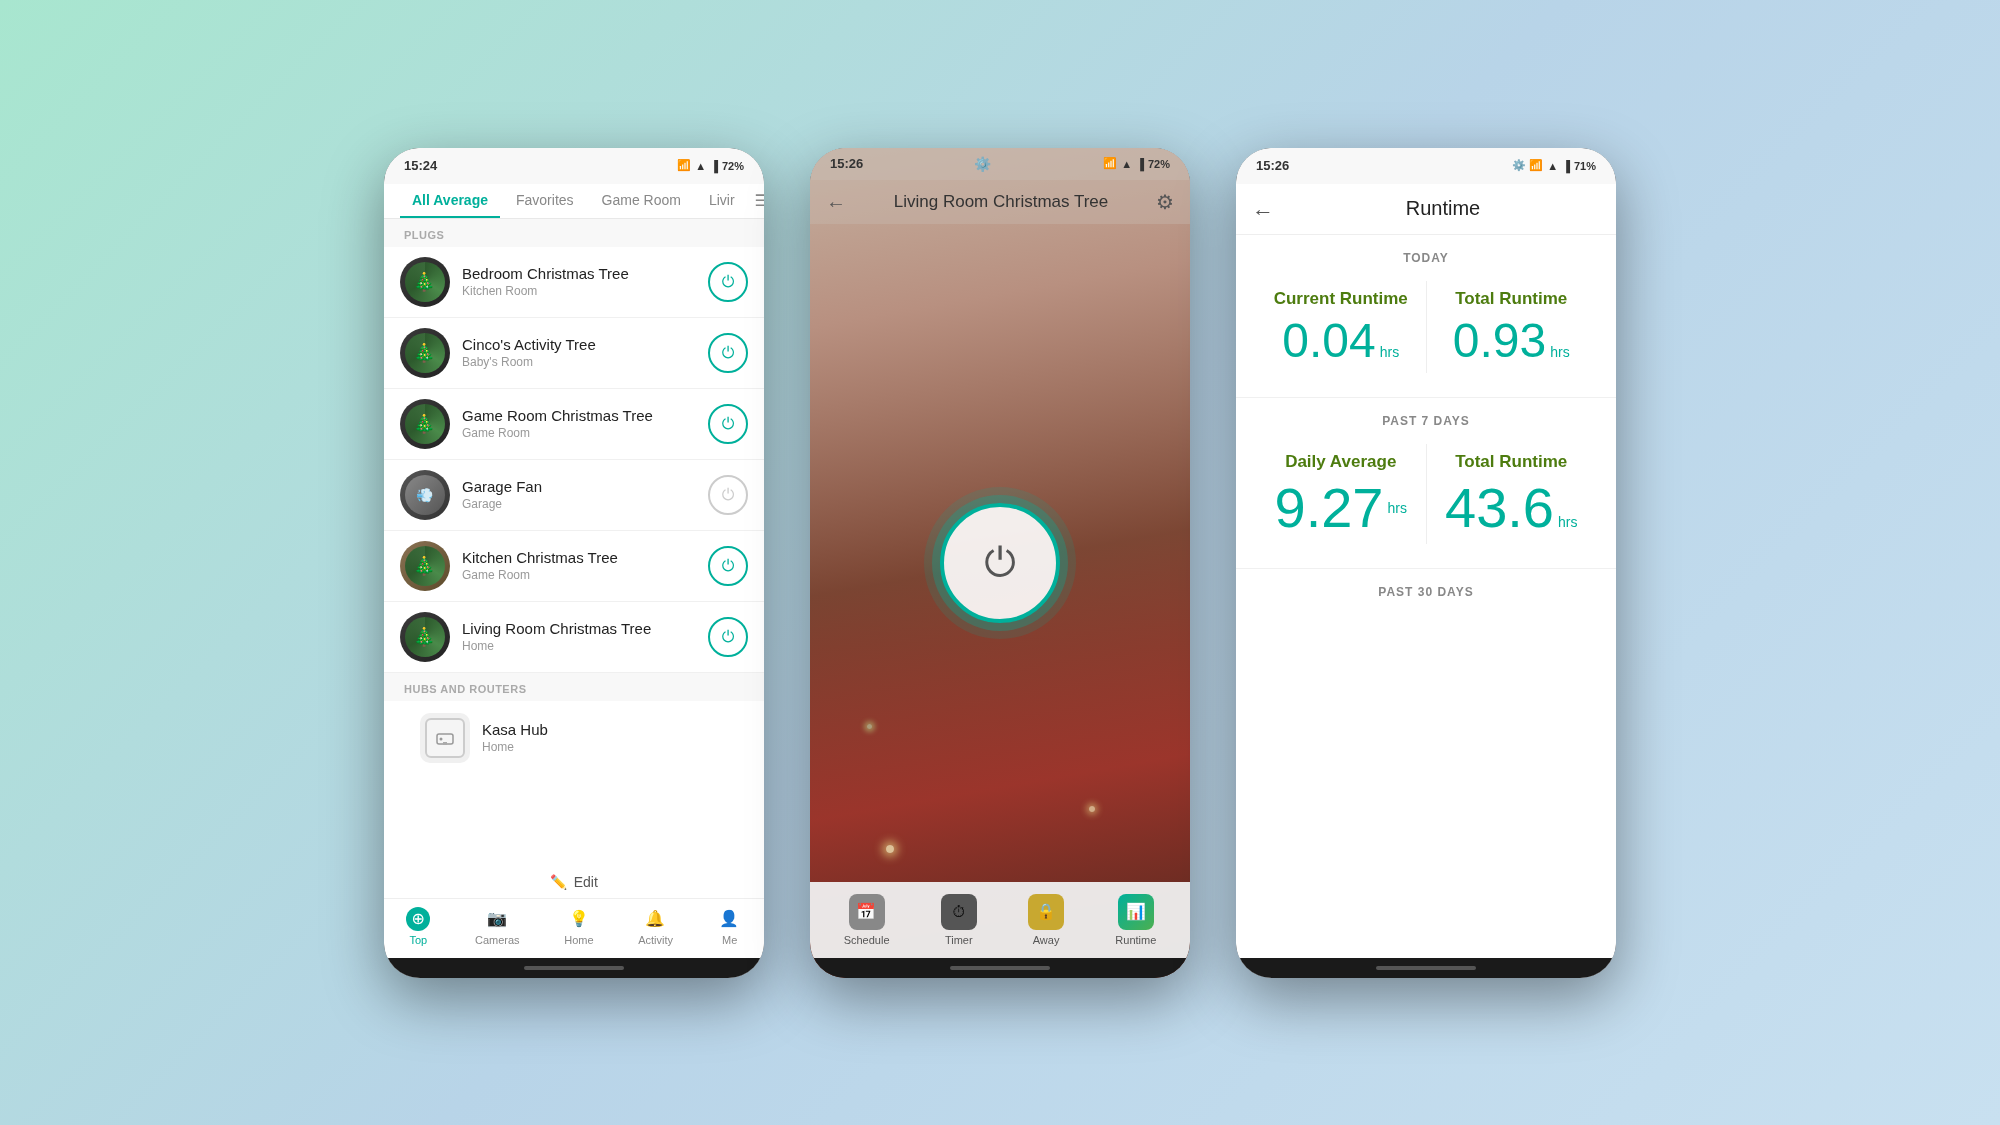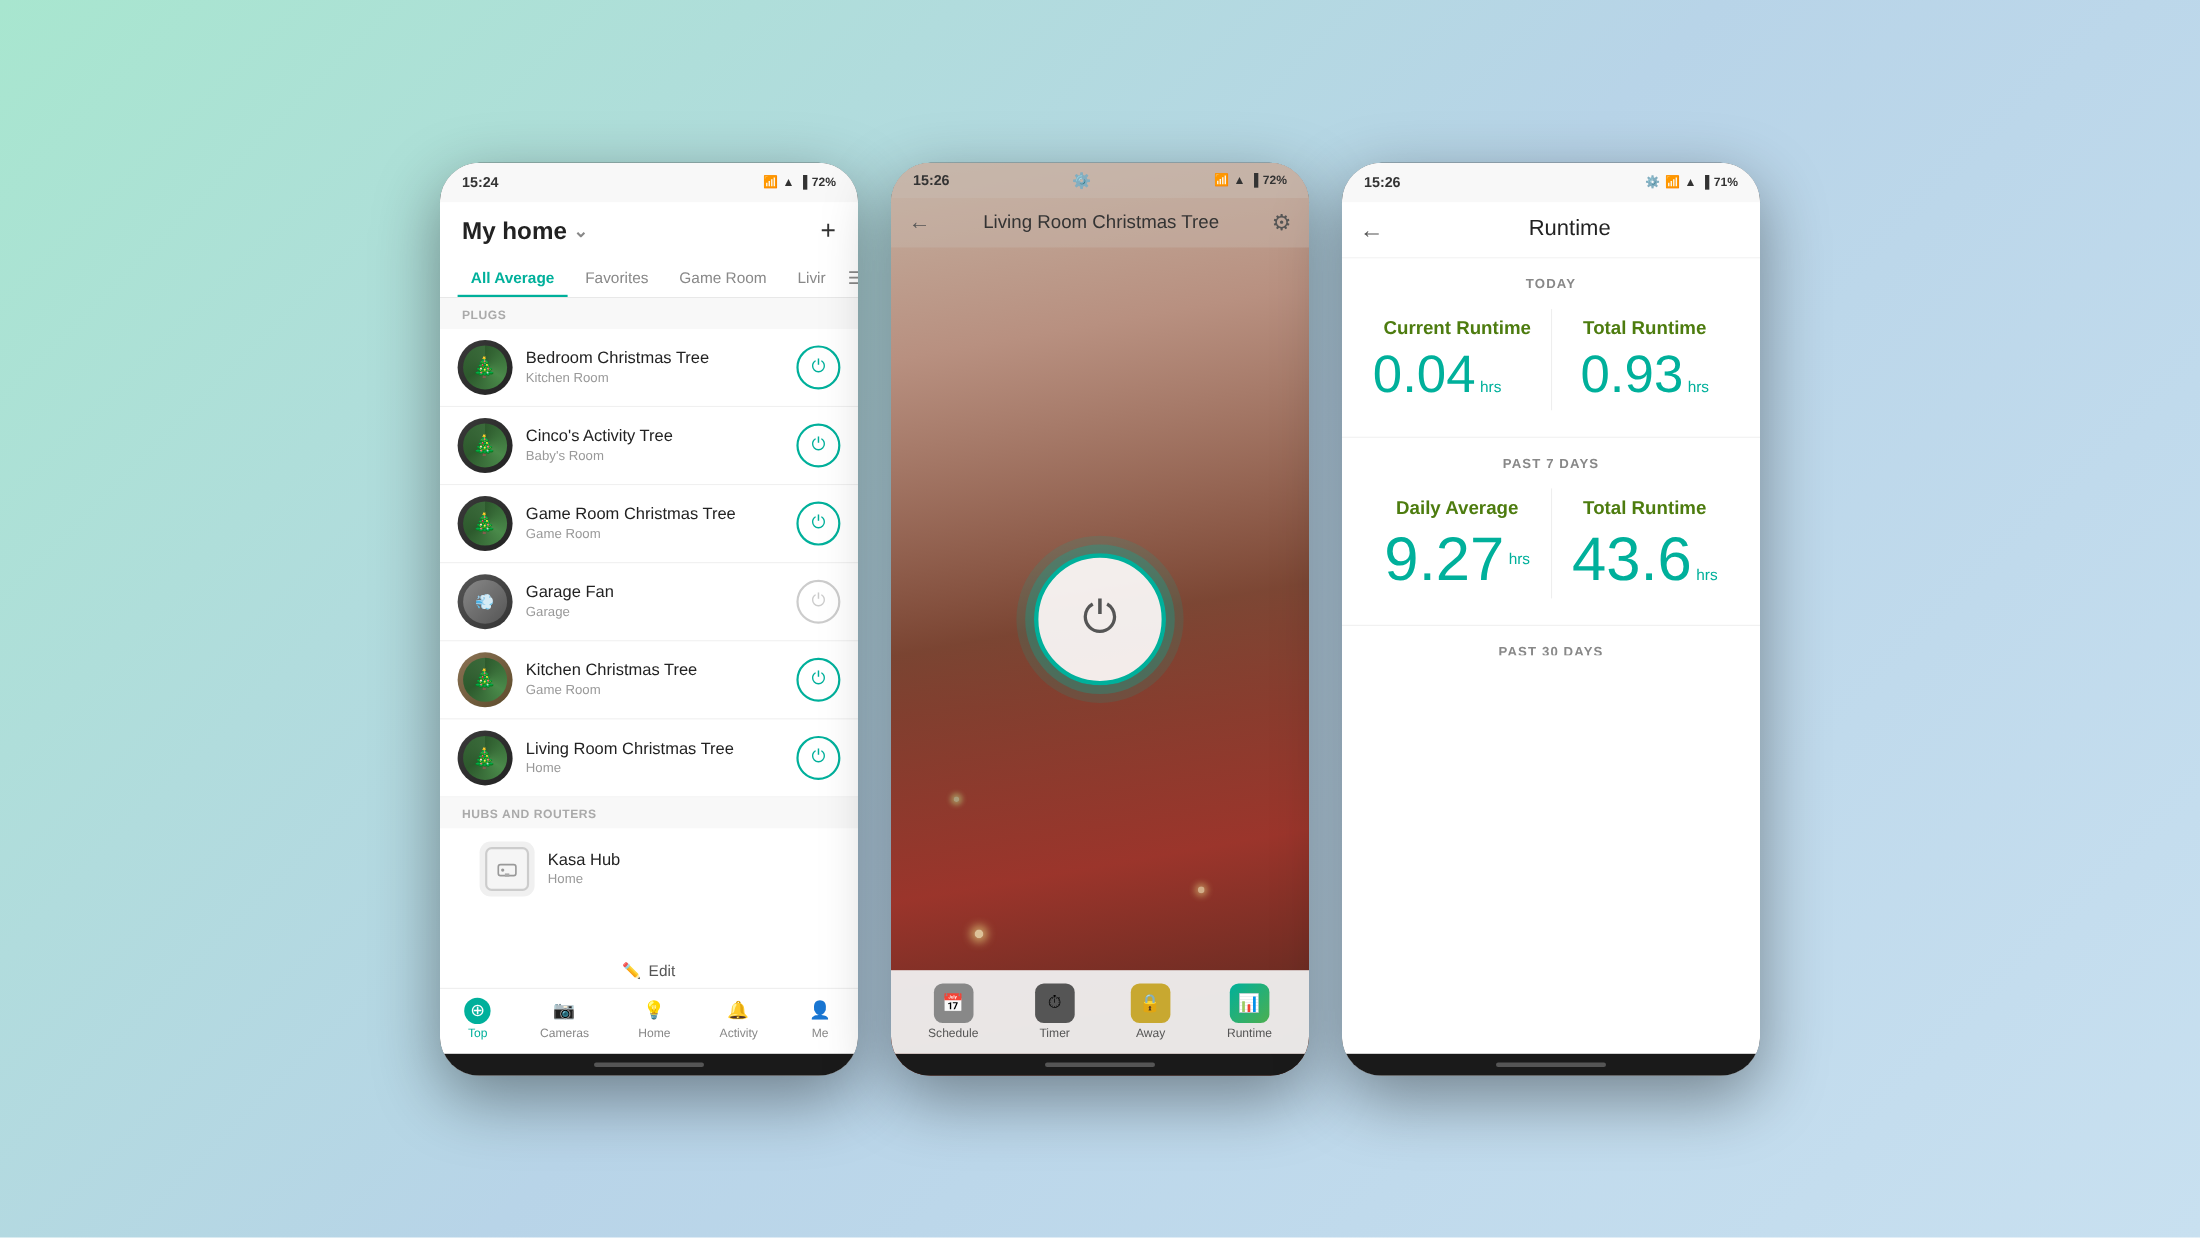--- a/index.html
+++ b/index.html
@@ -10,21 +10,21 @@
       display: flex;
       align-items: center;
       justify-content: center;
       gap: 0;
       font-family: 'Segoe UI', Arial, sans-serif;
       overflow: hidden;
     }
 
     .phone-wrapper {
       display: flex;
-      gap: 30px;
+      gap: 46px;
       align-items: center;
       justify-content: center;
       width: 100%;
       height: 100%;
       padding: 12px 60px;
     }
 
     .phone {
       background: #1a1a1a;
       border-radius: 36px;
@@ -516,27 +516,20 @@
       <div class="status-bar">
         <span>15:24</span>
         <div class="status-icons">
           <span>📶</span>
           <span>▲</span>
           <span>▐</span>
           <span>72%</span>
         </div>
       </div>
 
-      <div class="p1-header">
-        <div class="p1-title">
-          <span>My home</span>
-          <span style="font-size:16px;color:#888;">⌄</span>
-        </div>
-        <span style="font-size:24px;color:#333;cursor:pointer;">+</span>
-      </div>
 
       <div class="p1-tabs">
         <div class="p1-tab active">All Average</div>
         <div class="p1-tab">Favorites</div>
         <div class="p1-tab">Game Room</div>
         <div class="p1-tab">Livir</div>
         <span class="p1-tab-more">☰</span>
       </div>
 
       <div class="device-list">
@@ -756,21 +749,21 @@
         <span class="p3-title">Runtime</span>
       </div>
 
       <div class="p3-content">
 
         <div class="runtime-section">
           <div class="runtime-section-title">TODAY</div>
           <div class="runtime-row">
             <div class="runtime-cell">
               <div class="runtime-cell-label">Current Runtime</div>
-              <div style="display:flex;align-items:baseline;justify-content:flex-start;gap:4px;">
+              <div style="display:flex;align-items:baseline;justify-content:center;gap:4px;">
                 <span class="runtime-value">0.04</span>
                 <span class="runtime-unit">hrs</span>
               </div>
             </div>
             <div class="divider-v"></div>
             <div class="runtime-cell">
               <div class="runtime-cell-label">Total Runtime</div>
               <div style="display:flex;align-items:baseline;justify-content:center;gap:4px;">
                 <span class="runtime-value">0.93</span>
                 <span class="runtime-unit">hrs</span>

